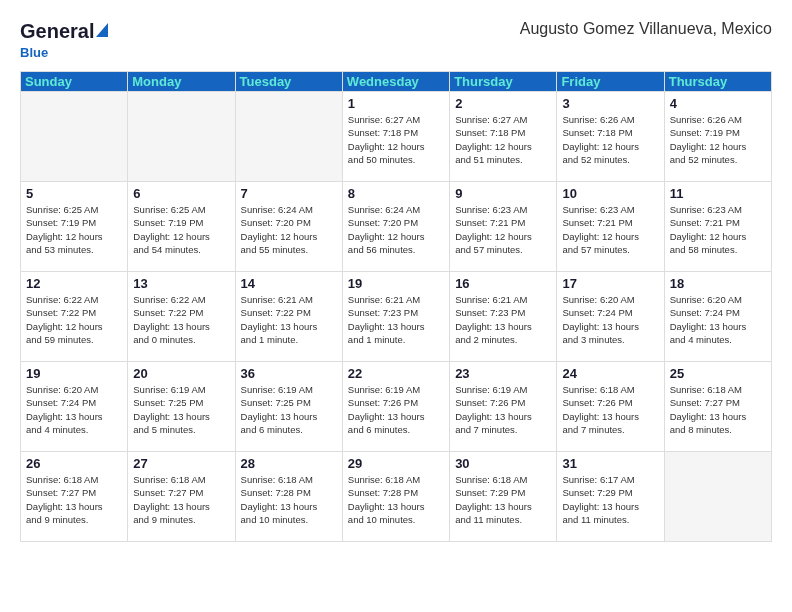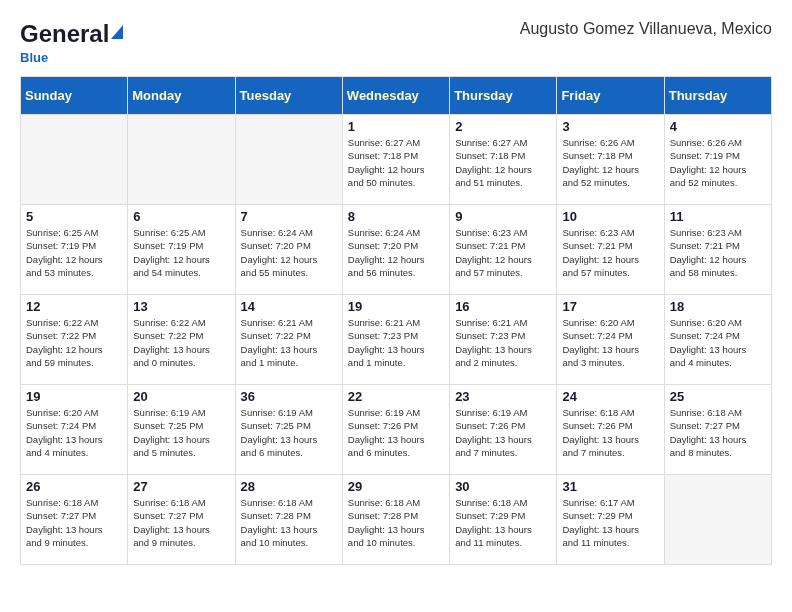--- a/index.html
+++ b/index.html
@@ -34,24 +34,24 @@
       color: #333;
       margin-left: 24px;
     }
     table {
       width: 100%;
       border-collapse: collapse;
       table-layout: fixed;
     }
     th {
       background-color: #1565c0;
-      color: #fef9c3;
+      color: #5eead4;
       font-size: 13px;
       font-weight: bold;
-      padding: 11px 4px;
+      padding: 2px 4px;
       text-align: left;
       border: 1px solid #ddd;
     }
     td {
       vertical-align: top;
       border: 1px solid #ddd;
       padding: 4px 5px;
       font-size: 10px;
       color: #333;
       height: 90px;
@@ -70,21 +70,21 @@
     .day-info {
       font-size: 9.5px;
       line-height: 1.4;
       color: #333;
     }
     .logo-row {
       display: flex;
       align-items: center;
     }
     .logo-text-general {
-      font-size: 24px;
+      font-size: 20px;
       font-weight: bold;
       color: #1a1a2e;
     }
     .logo-text-blue {
       font-size: 13px;
       font-weight: bold;
       color: #1565c0;
     }
     .logo-arrow {
       display: inline-block;

